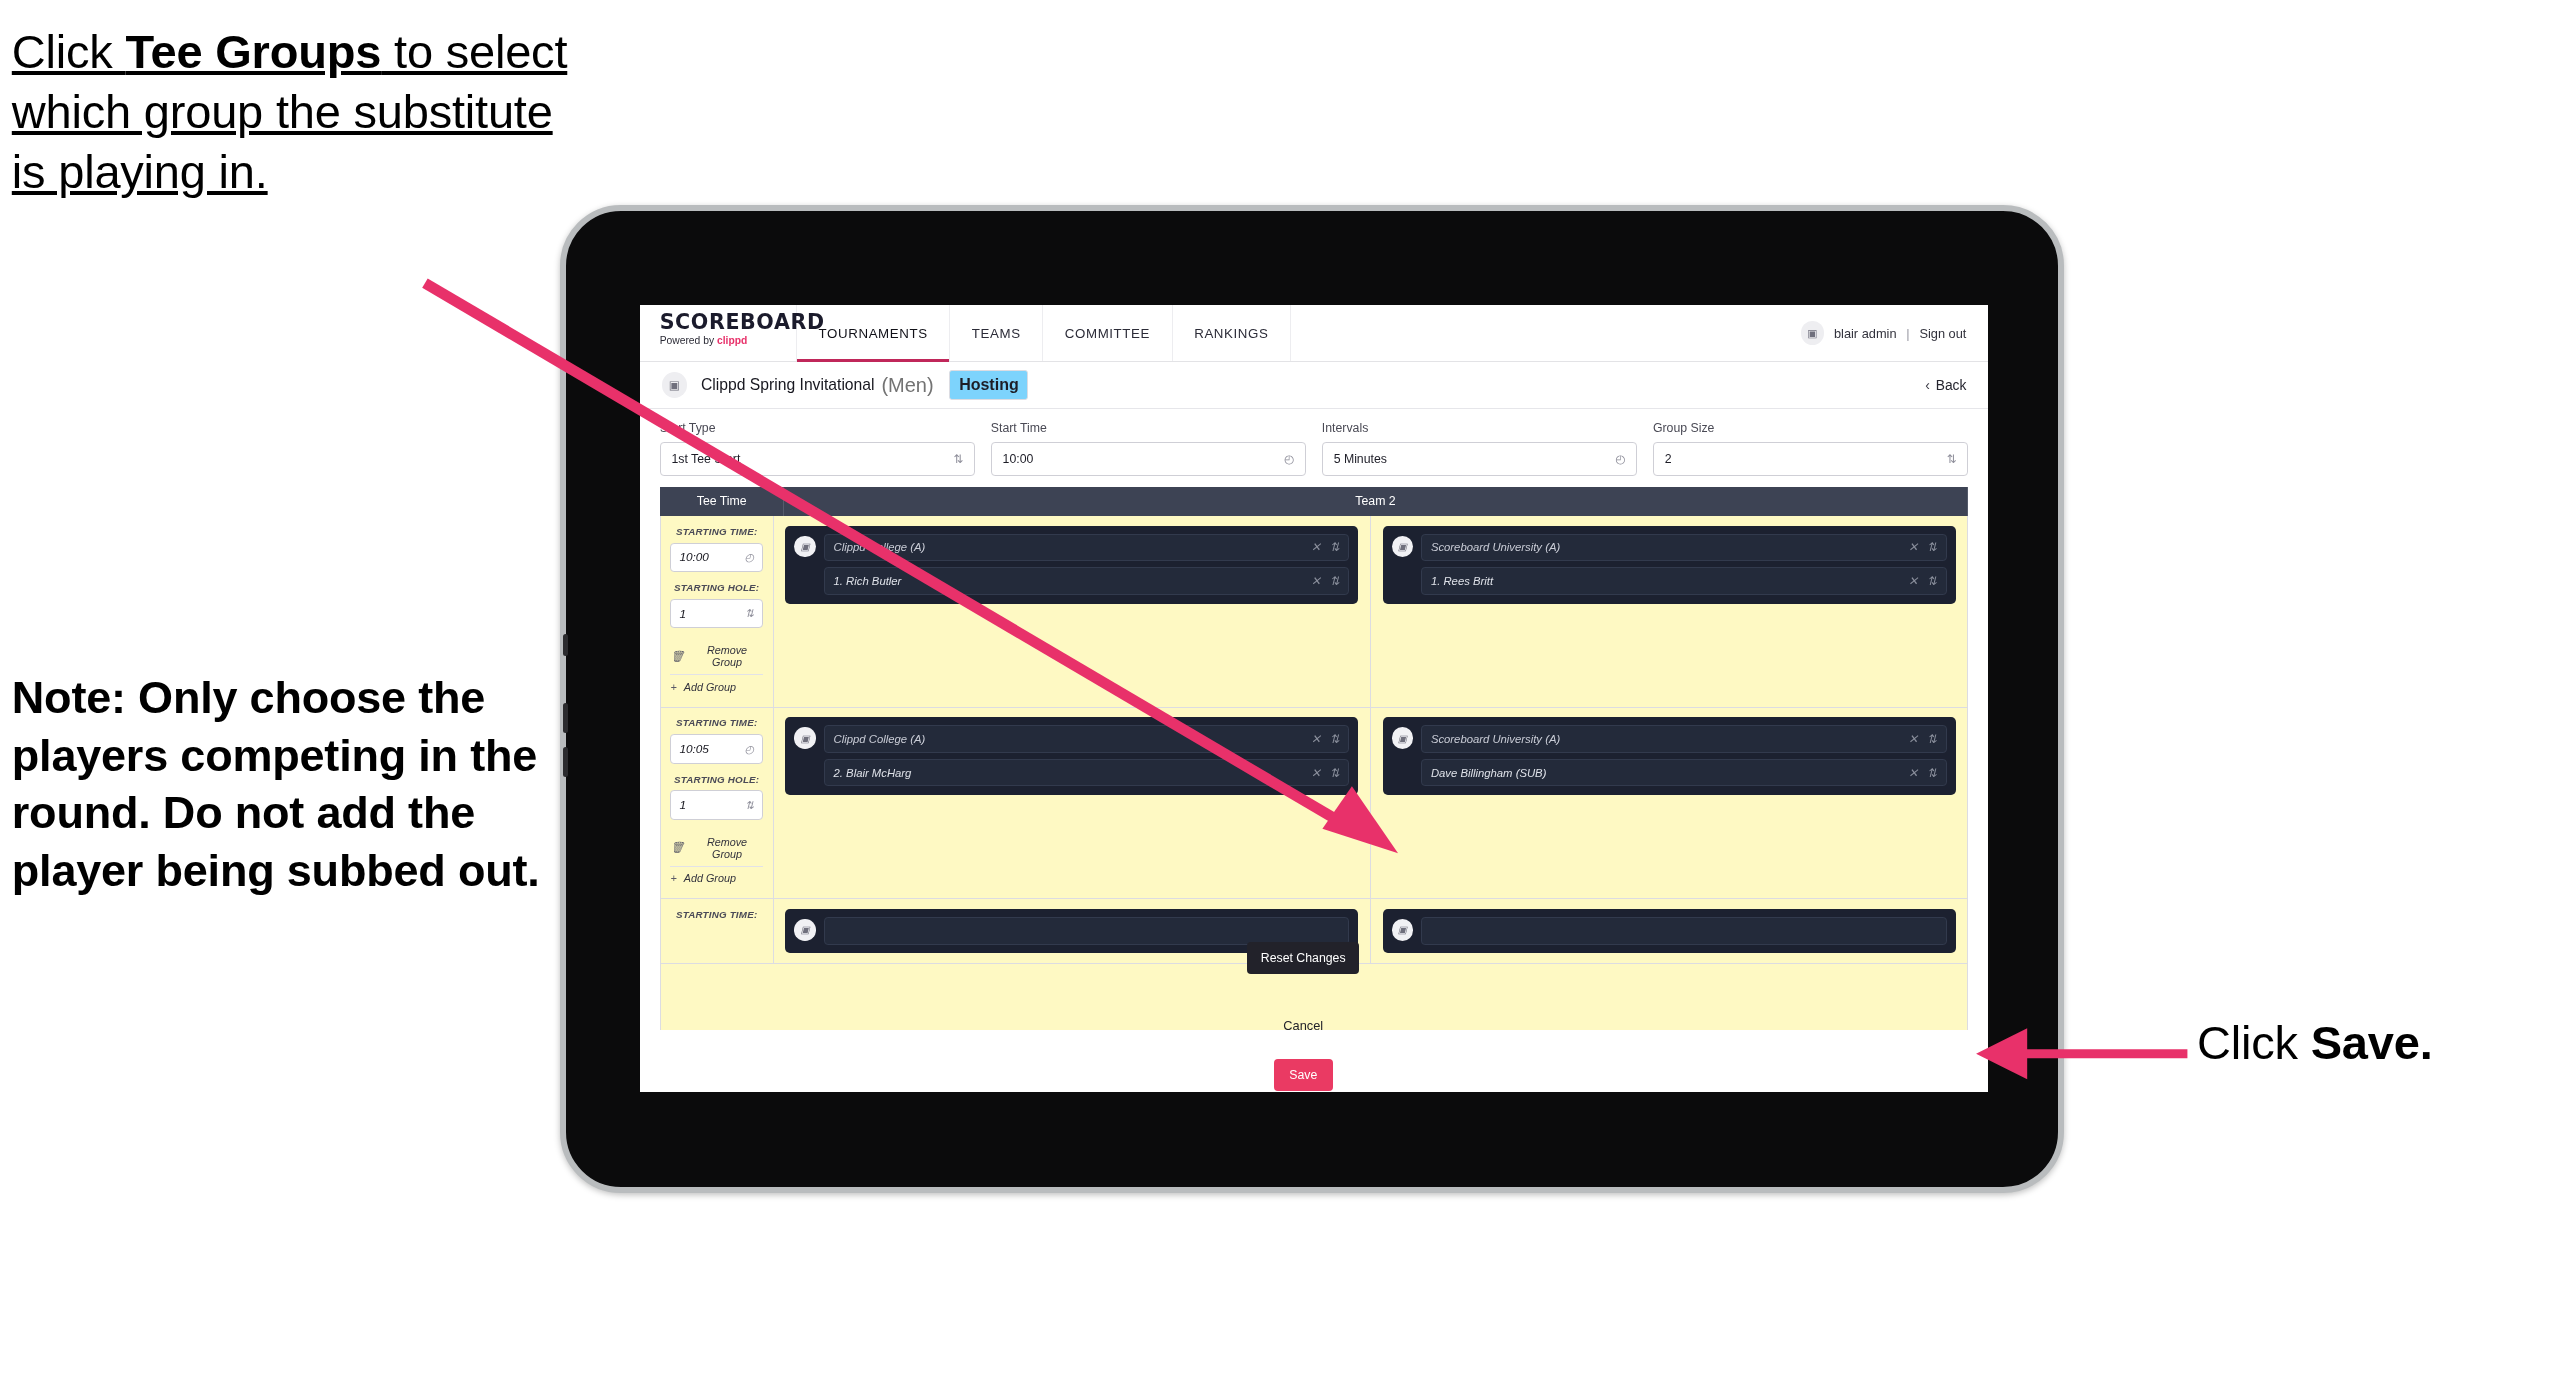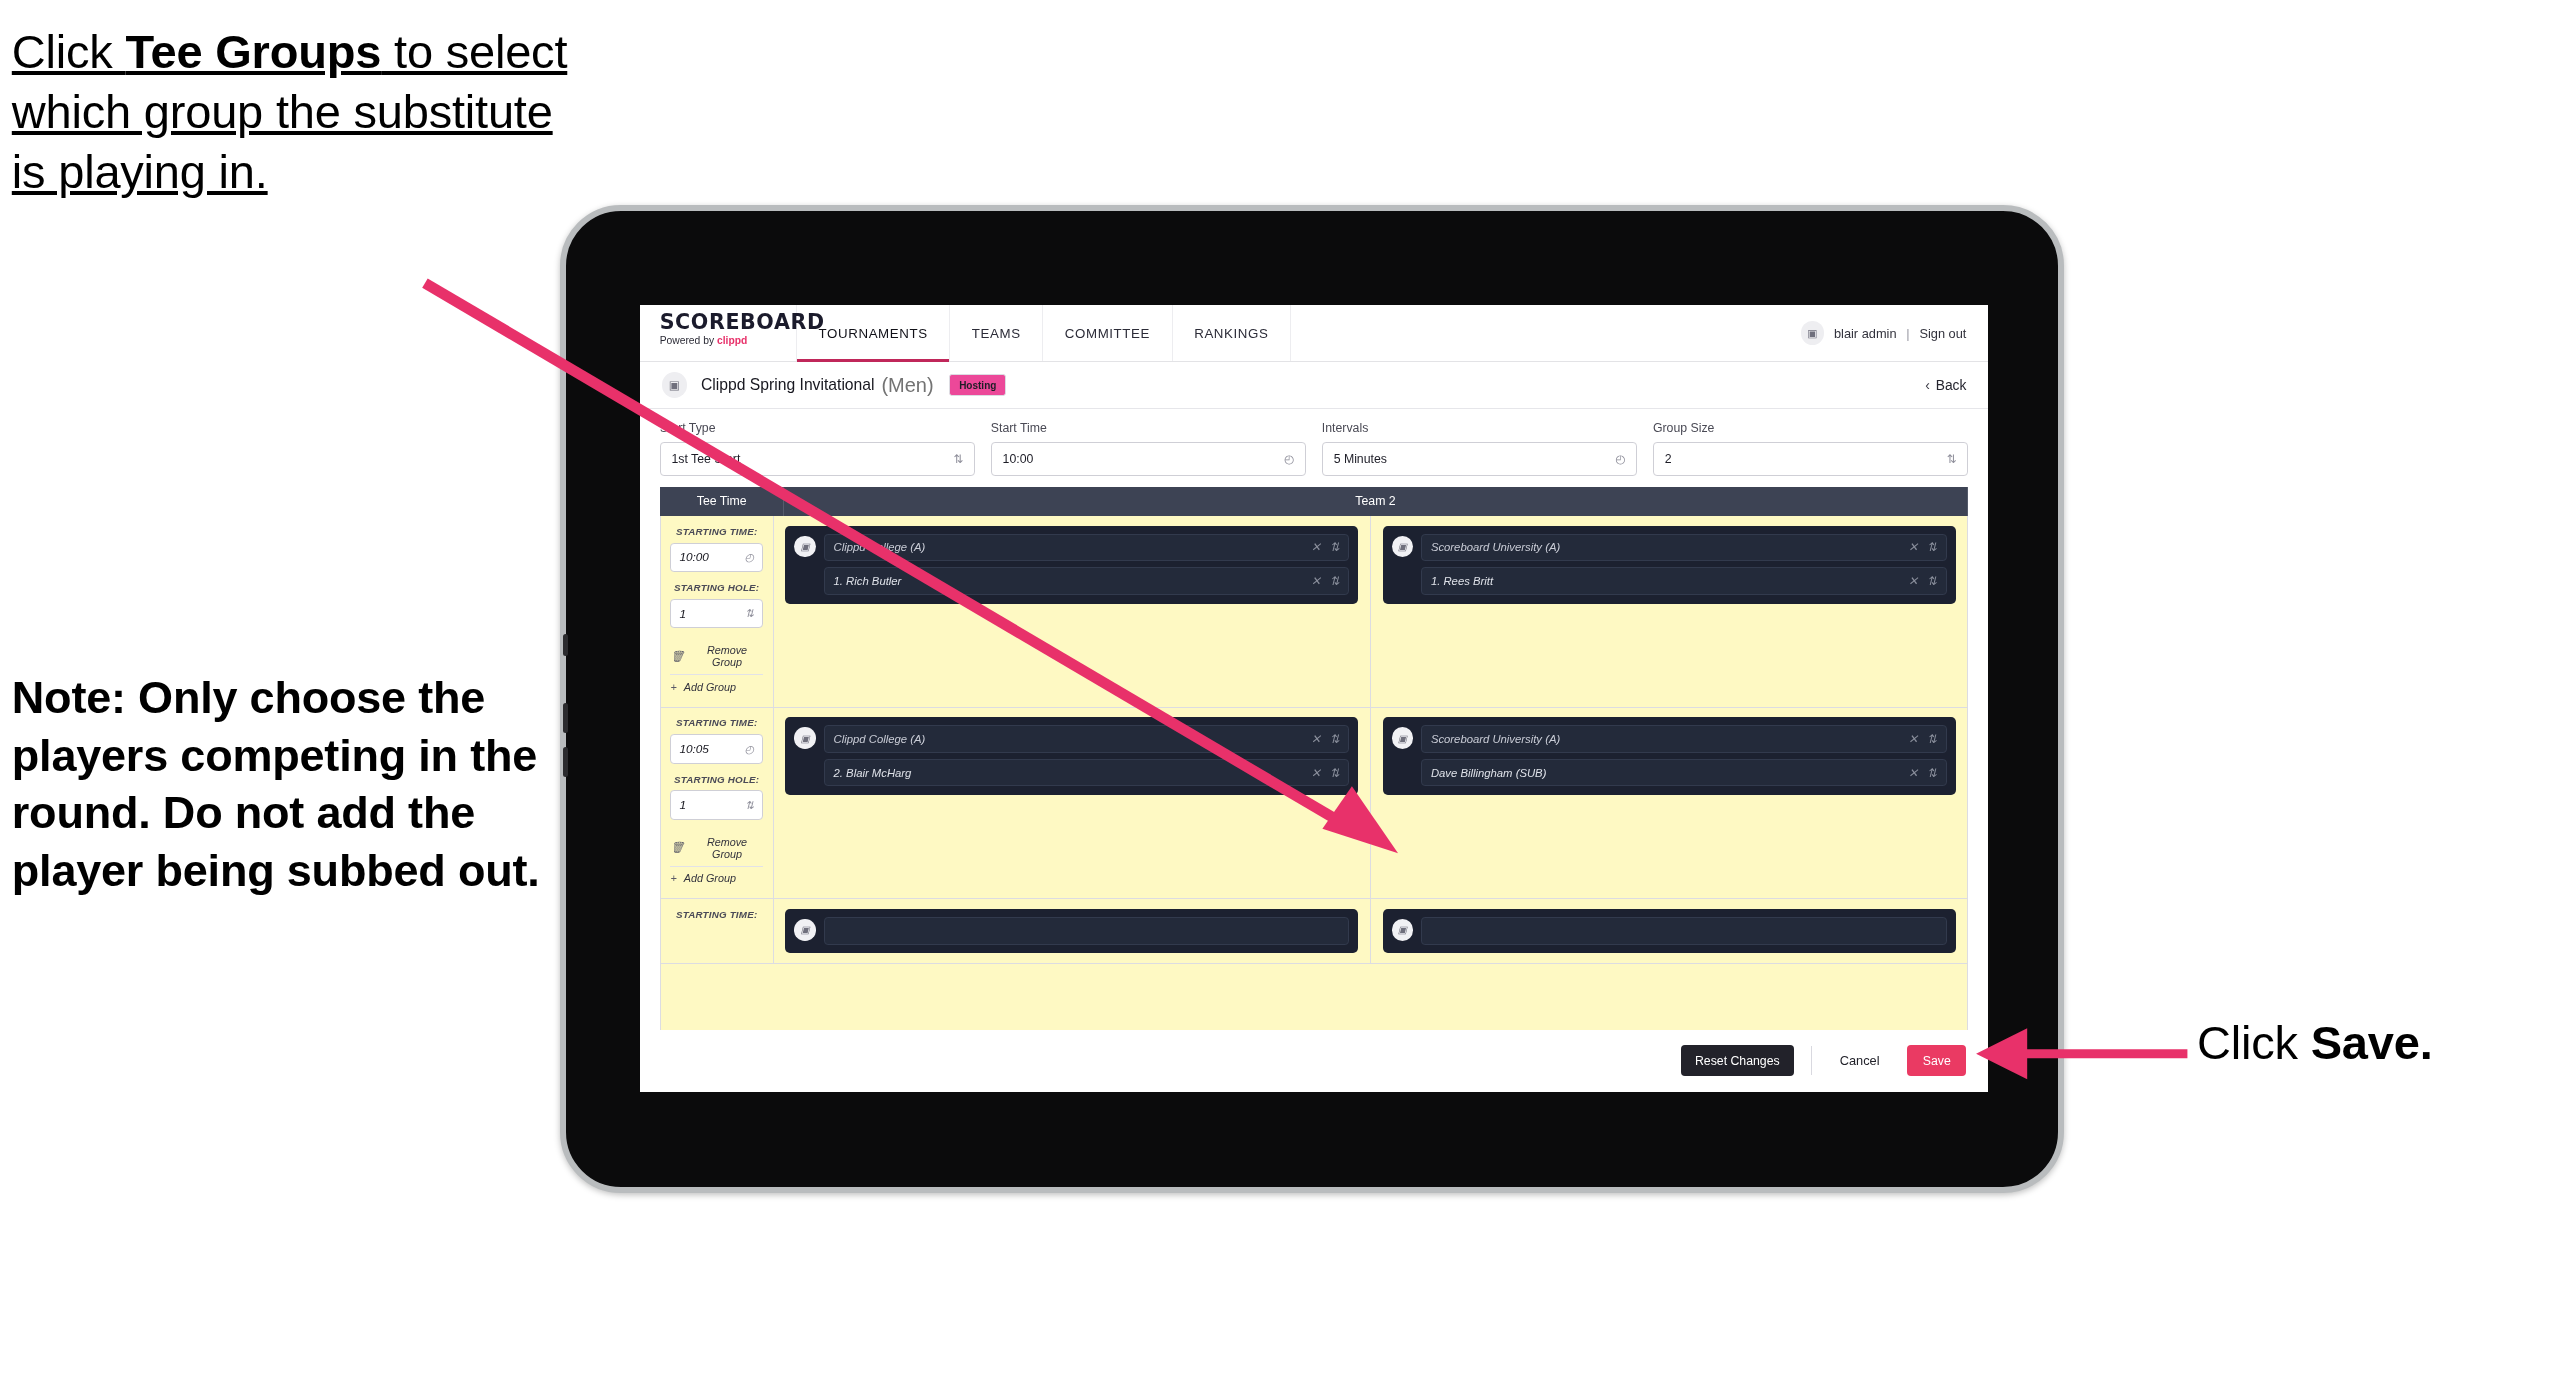--- a/index.html
+++ b/index.html
@@ -171,27 +171,27 @@
     background: #eeeef1;
     display: flex; align-items: center; justify-content: center;
     color: #70707d;
     font-size: 11.8px;
     margin-right: 13.8px;
   }
   #tname { font-size: 15.7px; color: #17171f; }
   #tgender { font-size: 20px; color: #737373; margin-left: 6.9px; }
   #hosting {
     margin-left: 15.7px;
-    font-size: 10px;
+    font-size: 16px;
     font-weight: 700;
     color: #1d1d26;
     border: 1px solid #dcdce2;
     border-radius: 2.9px;
     padding: 4.9px 8.8px;
-    background: #ec4899;
+    background: #7dd3fc;
   }
   #back {
     margin-left: auto;
     font-size: 13.8px;
     color: #25252f;
     cursor: pointer;
   }
   #back .chev { margin-right: 5.9px; color: #3a3a45; }
 
   
@@ -355,20 +355,21 @@
     top: 1030px;
     width: 1348px;
     height: 61px;
     background: #ffffff;
     display: flex;
     align-items: center;
     justify-content: flex-end;
     padding-right: 21.6px;
     box-sizing: border-box;
     gap: 17.7px;
+    flex-direction: column;
   }
   #reset-btn {
     background: #22222a;
     color: #ffffff;
     font-size: 12.3px;
     border-radius: 3.9px;
     padding: 8.8px 13.8px;
     cursor: pointer;
   }
   .vdiv { width: 1px; height: 29.5px; background: #d9d9e0; }

